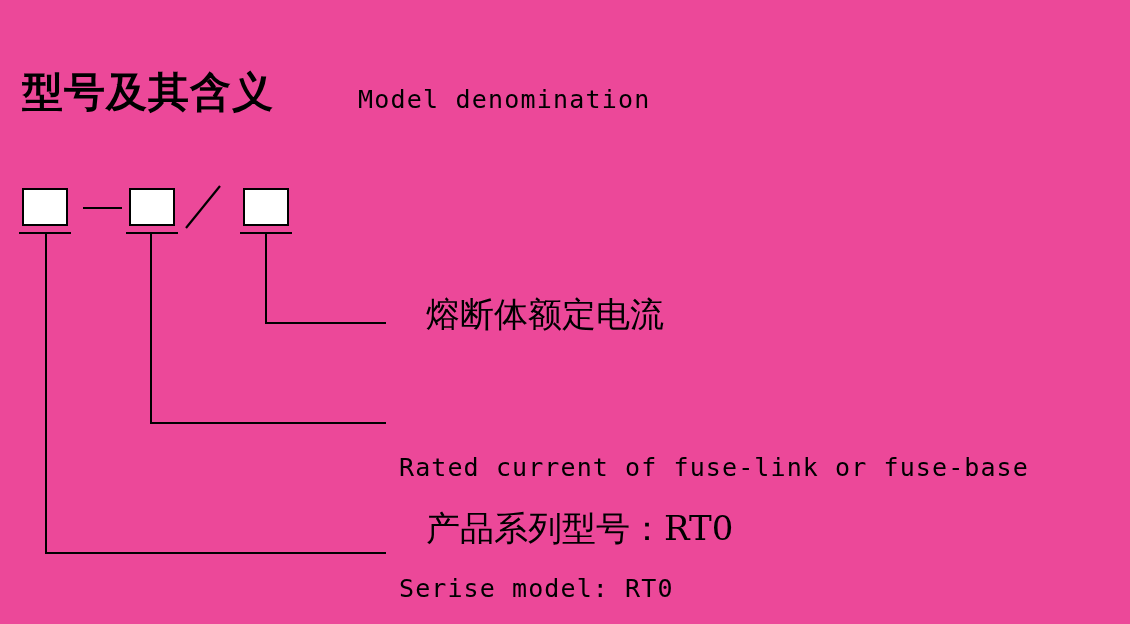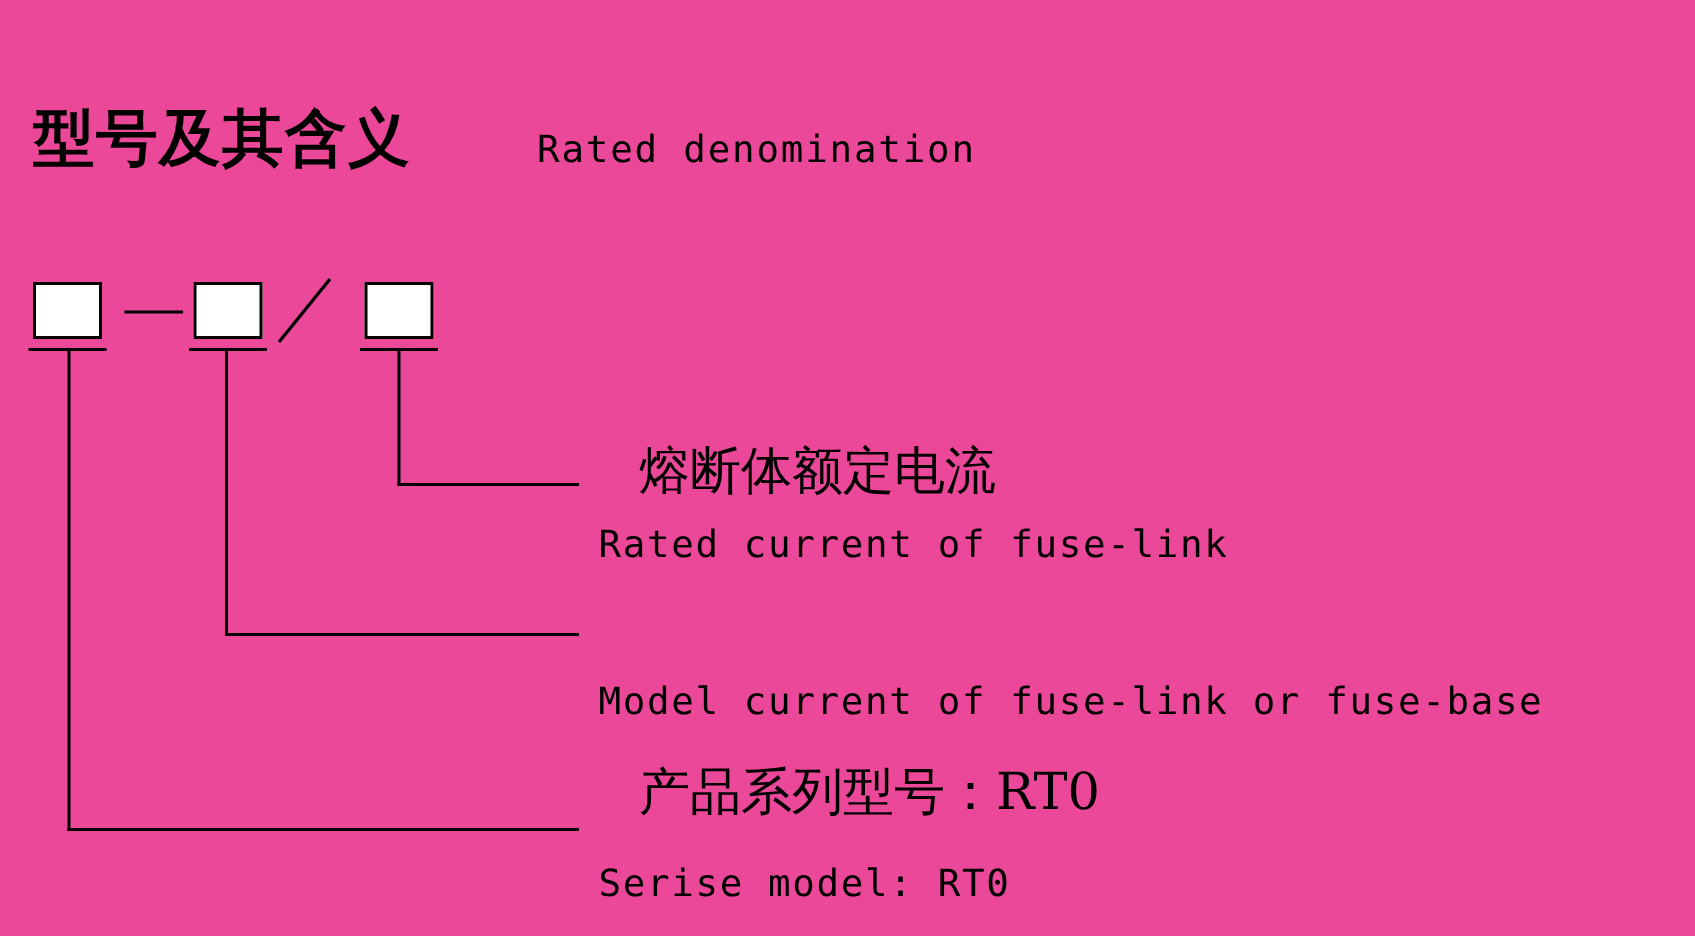--- a/index.html
+++ b/index.html
@@ -96,21 +96,21 @@
     white-space: nowrap;
   }
 </style>
 </head>
 <body>
 
 <div id="page">
 
   <div class="title-cn">型号及其含义</div>
 
-  <div class="title-en">Rated denomination</div>
+  <div class="title-en">Model denomination</div>
 
   <div class="sym-box" style="left:22px; top:188px; width:46px; height:38px;"></div>
 
   <div class="sym-dash" style="left:83px; top:207px; width:39px;"></div>
 
   <div class="sym-box" style="left:129px; top:188px; width:46px; height:38px;"></div>
 
   <div class="sym-slash" style="left:182px; top:182px; width:44px; height:50px;">
     <svg width="44" height="50" viewBox="0 0 44 50">
       <line x1="4" y1="46" x2="38" y2="4" stroke="#000000" stroke-width="2.2"></line>
@@ -126,20 +126,19 @@
   <div class="lead-vert" style="left:265px; top:232px; height:92px;"></div>
   <div class="lead-horz" style="left:265px; top:322px; width:121px;"></div>
 
   <div class="lead-vert" style="left:150px; top:232px; height:192px;"></div>
   <div class="lead-horz" style="left:150px; top:422px; width:236px;"></div>
 
   <div class="lead-vert" style="left:45px; top:232px; height:322px;"></div>
   <div class="lead-horz" style="left:45px; top:552px; width:341px;"></div>
 
   <div class="label-cn" style="left:398px; top:294px;">熔断体额定电流</div>
-  <div class="label-en" style="left:399px; top:348px;">Rated current of fuse-link</div>
 
-  <div class="label-en" style="left:399px; top:453px;">Model current of fuse-link or fuse-base</div>
+  <div class="label-en" style="left:399px; top:453px;">Rated current of fuse-link or fuse-base</div>
 
   <div class="label-cn" style="left:398px; top:508px;">产品系列型号：RT0</div>
   <div class="label-en" style="left:399px; top:574px;">Serise model: RT0</div>
 
 </div>
 
 </body></html>

